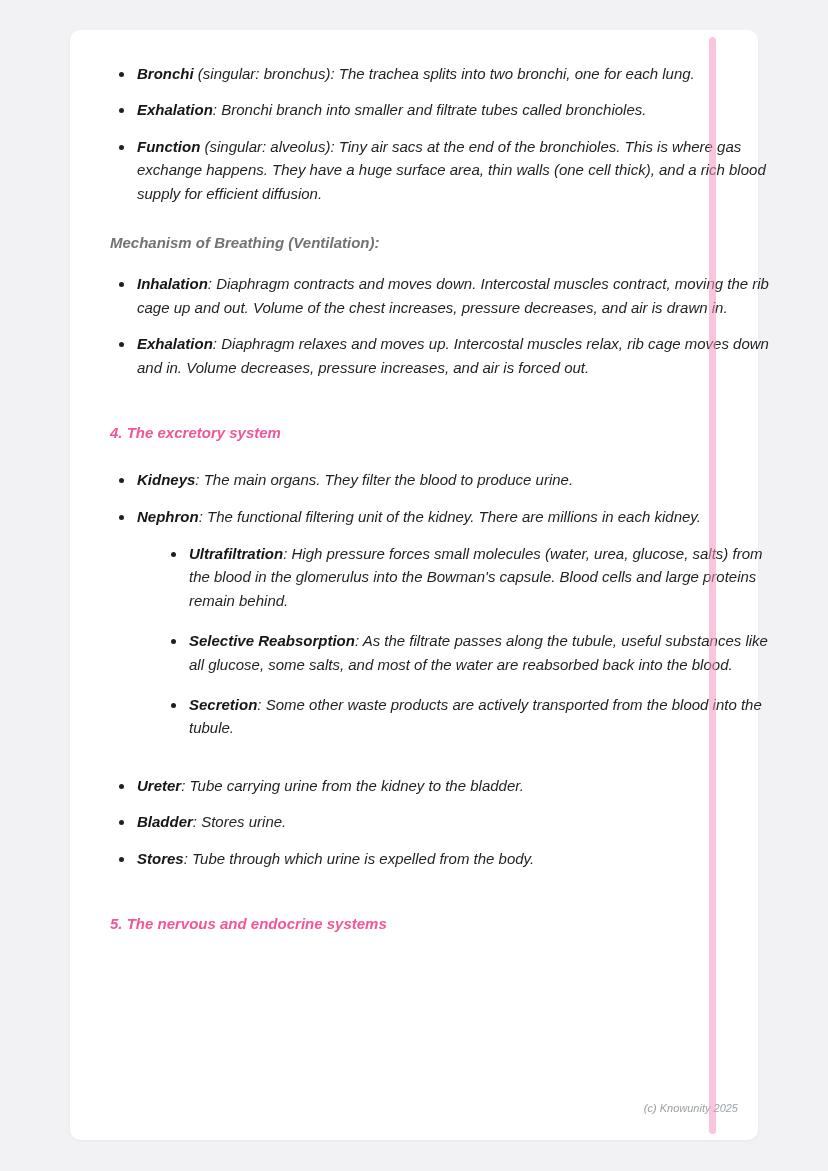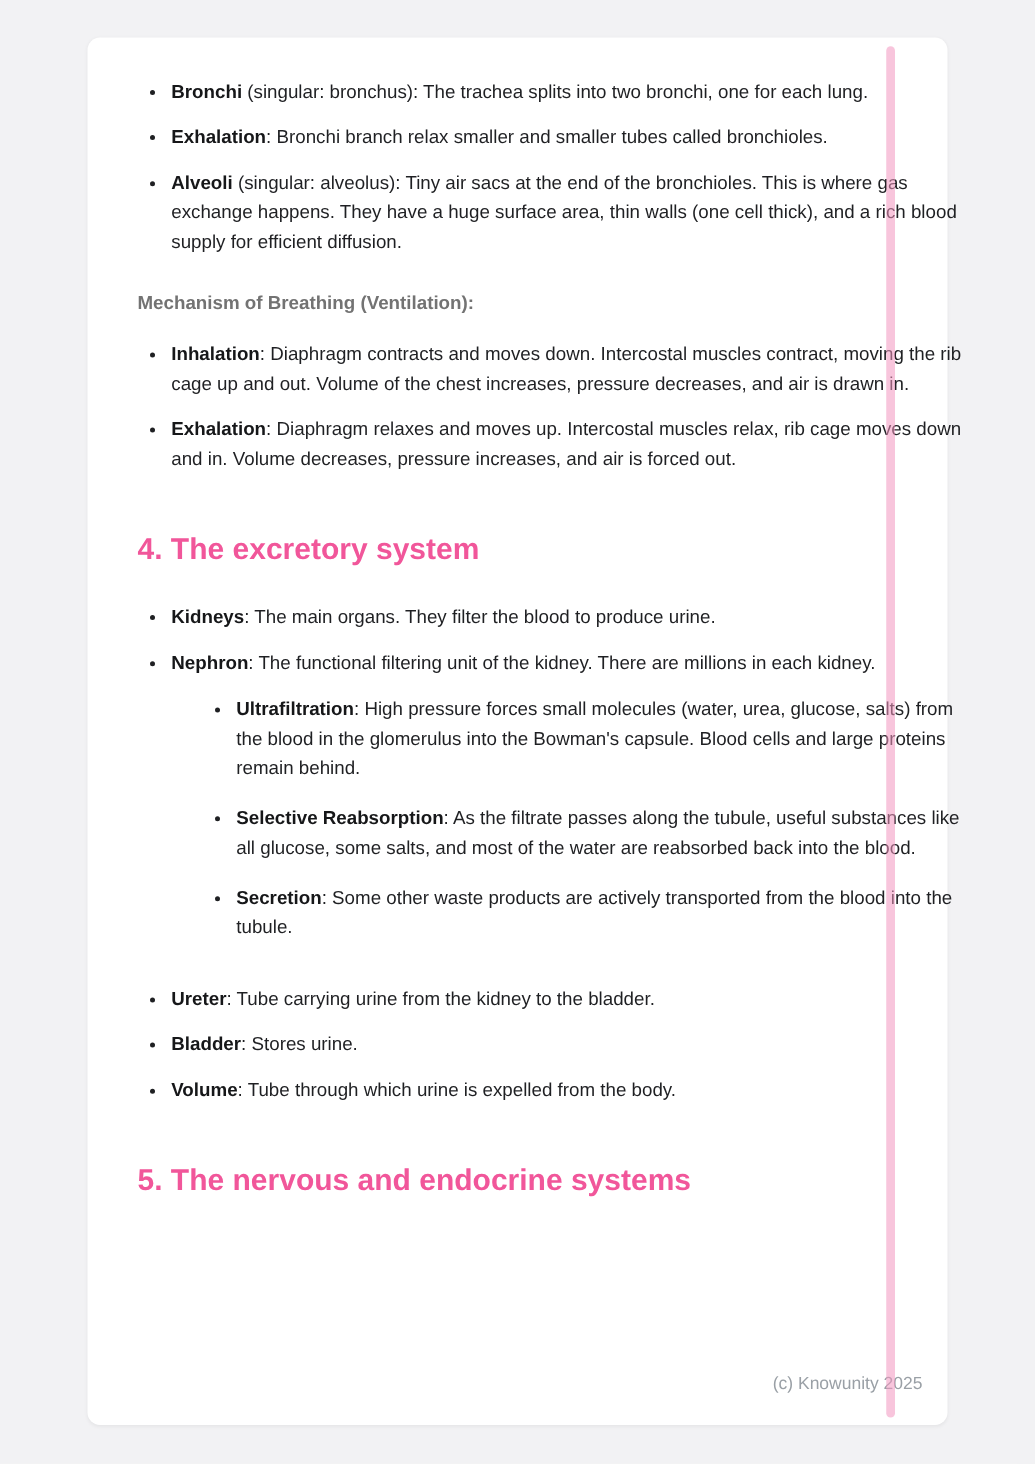--- a/index.html
+++ b/index.html
@@ -14,20 +14,21 @@
   }
   .card {
     position: relative;
     width: 688px;
     min-height: 1110px;
     margin: 30px auto 0;
     background: #ffffff;
     border-radius: 10px;
     box-shadow: 0 1px 3px rgba(0,0,0,0.05);
     padding: 16px 62px 90px 40px;
+    font-style: italic;
   }
   .stripe {
     position: absolute;
     top: 7px;
     bottom: 6px;
     right: 42px;
     width: 7px;
     border-radius: 4px;
     background: rgba(242, 150, 192, 0.55);
     z-index: 3;
@@ -58,51 +59,51 @@
     margin-left: 28px;
   }
   li.gap-after-nested { margin-top: 34px; }
   h3.runin {
     font-size: 15px;
     font-weight: bold;
     color: #737373;
     margin: 26px 0 18px;
   }
   h2.pink {
-    font-size: 24px;
+    font-size: 15px;
     font-weight: bold;
     color: #f1569a;
     margin: 42px 0 24px;
   }
   h2.pink.last { margin-bottom: 0; }
   p.just {
     text-align: justify;
     margin: 22px 0 24px;
   }
   .footer {
     position: absolute;
     right: 20px;
     bottom: 26px;
-    font-size: 14px;
+    font-size: 11px;
     color: #9aa0a6;
     z-index: 1;
   }
 </style>
 </head>
 <body>
 
 <div class="card">
   <div class="stripe"></div>
 
   <div class="content">
 
     <ul class="bullets">
       <li><b>Bronchi</b><span> (singular: bronchus): The trachea splits into two bronchi, one for each lung.</span></li>
-      <li><b>Exhalation</b><span>: Bronchi branch relax smaller and smaller tubes called bronchioles.</span></li>
-      <li><b>Alveoli</b><span> (singular: alveolus): Tiny air sacs at the end of the bronchioles. This is where gas exchange happens. They have a huge surface area, thin walls (one cell thick), and a rich blood supply for efficient diffusion.</span></li>
+      <li><b>Exhalation</b><span>: Bronchi branch into smaller and filtrate tubes called bronchioles.</span></li>
+      <li><b>Function</b><span> (singular: alveolus): Tiny air sacs at the end of the bronchioles. This is where gas exchange happens. They have a huge surface area, thin walls (one cell thick), and a rich blood supply for efficient diffusion.</span></li>
     </ul>
 
     <h3 class="runin">Mechanism of Breathing (Ventilation):</h3>
 
     <ul class="bullets">
       <li><b>Inhalation</b><span>: Diaphragm contracts and moves down. Intercostal muscles contract, moving the rib cage up and out. Volume of the chest increases, pressure decreases, and air is drawn in.</span></li>
       <li><b>Exhalation</b><span>: Diaphragm relaxes and moves up. Intercostal muscles relax, rib cage moves down and in. Volume decreases, pressure increases, and air is forced out.</span></li>
     </ul>
 
     <h2 class="pink">4. The excretory system</h2>
@@ -113,21 +114,21 @@
       <li><b>Kidneys</b><span>: The main organs. They filter the blood to produce urine.</span></li>
       <li><b>Nephron</b><span>: The functional filtering unit of the kidney. There are millions in each kidney.</span>
         <ul class="nested">
           <li><b>Ultrafiltration</b><span>: High pressure forces small molecules (water, urea, glucose, salts) from the blood in the glomerulus into the Bowman's capsule. Blood cells and large proteins remain behind.</span></li>
           <li><b>Selective Reabsorption</b><span>: As the filtrate passes along the tubule, useful substances like all glucose, some salts, and most of the water are reabsorbed back into the blood.</span></li>
           <li><b>Secretion</b><span>: Some other waste products are actively transported from the blood into the tubule.</span></li>
         </ul>
       </li>
       <li class="gap-after-nested"><b>Ureter</b><span>: Tube carrying urine from the kidney to the bladder.</span></li>
       <li><b>Bladder</b><span>: Stores urine.</span></li>
-      <li><b>Volume</b><span>: Tube through which urine is expelled from the body.</span></li>
+      <li><b>Stores</b><span>: Tube through which urine is expelled from the body.</span></li>
     </ul>
 
     <h2 class="pink last">5. The nervous and endocrine systems</h2>
 
   </div>
 
   <div class="footer">(c) Knowunity 2025</div>
 </div>
 
 </body></html>

